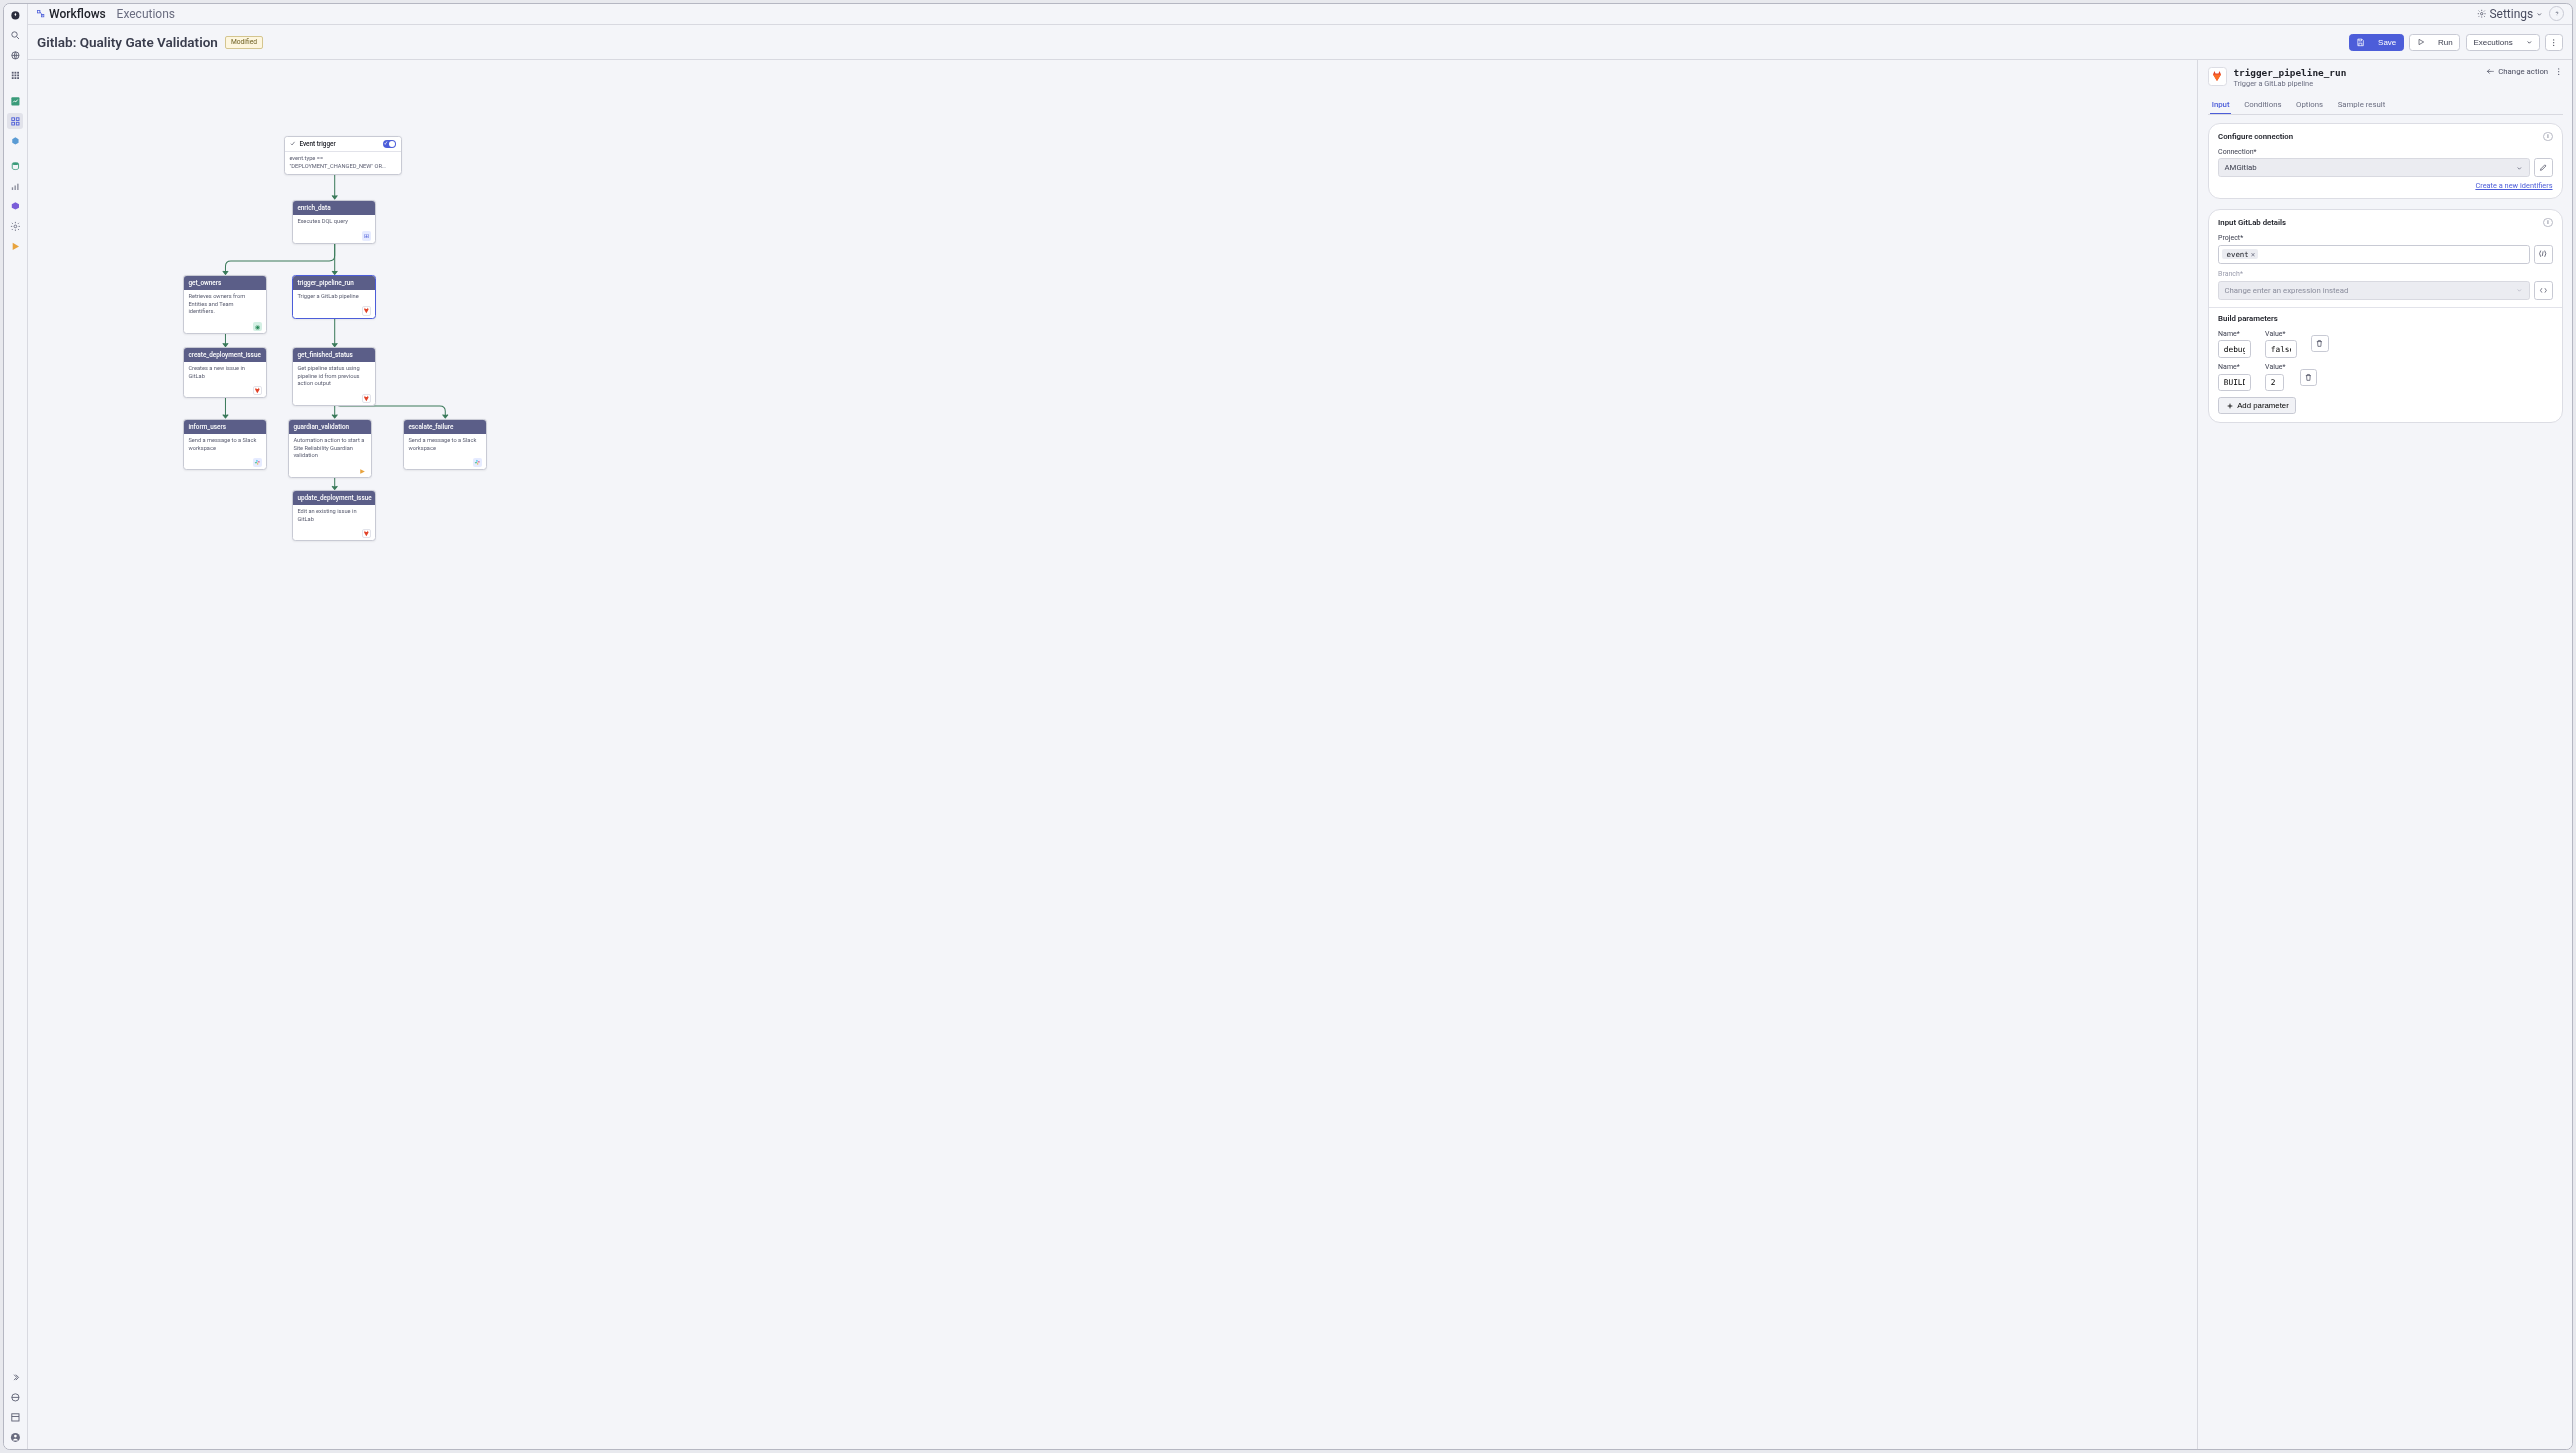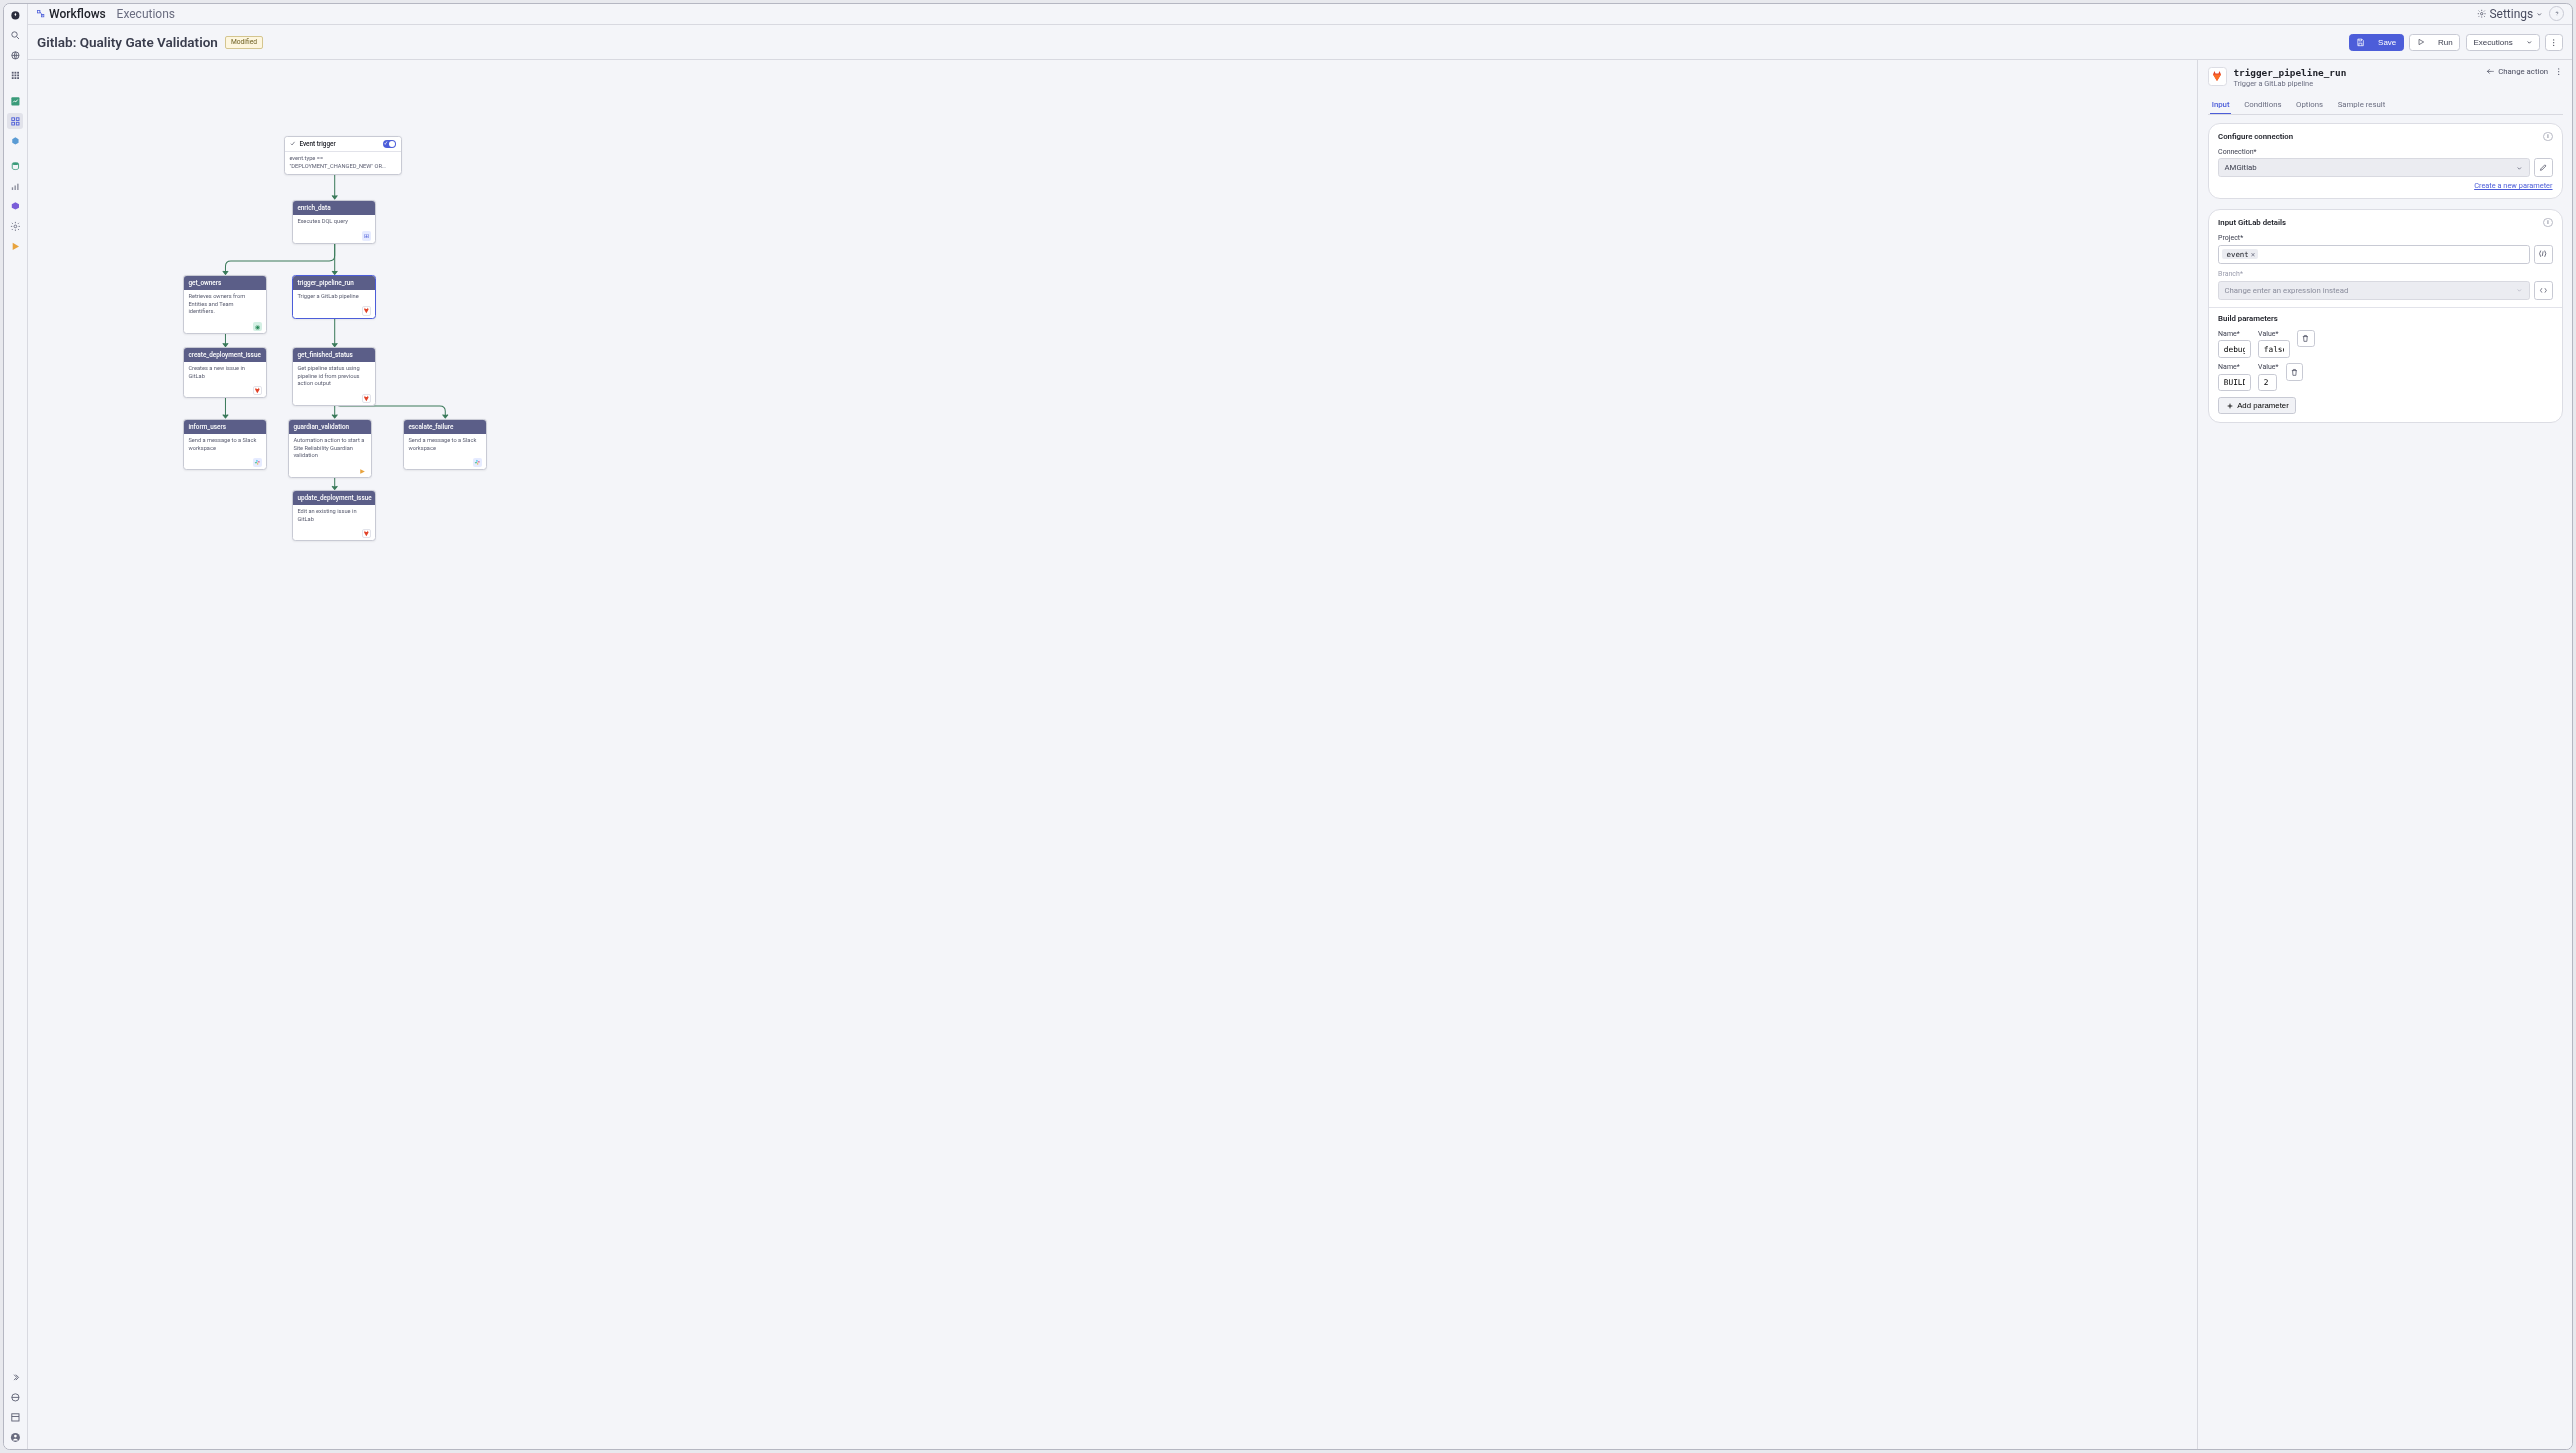--- a/index.html
+++ b/index.html
@@ -72,21 +72,21 @@
 .field-row { display:flex; align-items:center; gap:4px; }
 .select-box { flex:1; height:19px; background:#ebecf1; border:0.7px solid #d8d9e0; border-radius:2.7px; display:flex; align-items:center; padding:0 5.4px; font-size:7.8px; color:#3a3d4d; justify-content:space-between; }
 .select-box.disabled { color:#8a8d9c; }
 .sq-btn { width:19px; height:19px; border:0.7px solid #c8cad4; border-radius:2.7px; background:#fff; display:flex; align-items:center; justify-content:center; cursor:pointer; color:#4a4d60; }
 .link-text { color:#4c5dd9; text-decoration:underline; font-size:7.4px; cursor:pointer; display:block; text-align:right; margin-top:4px; }
 
 .chip-input { flex:1; min-height:19px; border:0.7px solid #c8cad4; border-radius:2.7px; background:#fff; display:flex; align-items:center; padding:2px 3.4px; gap:2.7px; }
 .chip { background:#ebecf1; border-radius:2px; padding:0.7px 2.7px 0.7px 4px; font-size:7.4px; font-family: ui-monospace, monospace; display:flex; align-items:center; gap:2px; }
 .chip .x { cursor:pointer; color:#6a6d80; font-size:7.4px; }
 
-.param-row { display:flex; gap:7px; align-items:flex-start; margin-bottom:5.4px; }
+.param-row { display:flex; gap:14px; align-items:center; margin-bottom:5.4px; }
 .param-col { display:flex; flex-direction:column; }
 .param-input { height:17.5px; border:0.7px solid #c8cad4; border-radius:2.7px; padding:0 4.7px; font-family: ui-monospace, monospace; font-size:7.8px; background:#fff; }
 .param-input.name { width: 33px; }
 .param-input.value { width: 32px; }
 .pill-btn { height:17.5px; padding:0 6.7px; border:0.7px solid #c8cad4; border-radius:2.7px; background:#f1f2f6; display:inline-flex; align-items:center; gap:3.4px; font-size:7.8px; cursor:pointer; }
 
 .section-sep { height:0.7px; background:#e2e3ea; margin: 6.7px -9.4px; }
 </style>
 </head>
 <body>
@@ -472,21 +472,21 @@
                 <svg style="width:6.7px;height:6.7px" viewBox="0 0 24 24" fill="none" stroke="#6a6d80" stroke-width="3">
                     <path d="M6 9l6 6 6-6"></path>
                   </svg>
               </div>
               <div class="sq-btn">
                 <svg style="width:8.8px;height:8.8px" viewBox="0 0 24 24" fill="none" stroke="currentColor" stroke-width="2">
                     <path d="M4 20l4-1 11-11-3-3L5 16z"></path>
                   </svg>
               </div>
             </div>
-            <a class="link-text">Create a new parameter</a>
+            <a class="link-text">Create a new identifiers</a>
           </div>
 
           <div class="card">
             <div class="card-title">
               <span>Input GitLab details</span>
               <span class="info-icon">i</span>
             </div>
             <div class="field-label">Project*</div>
             <div class="field-row">
               <div class="chip-input">

